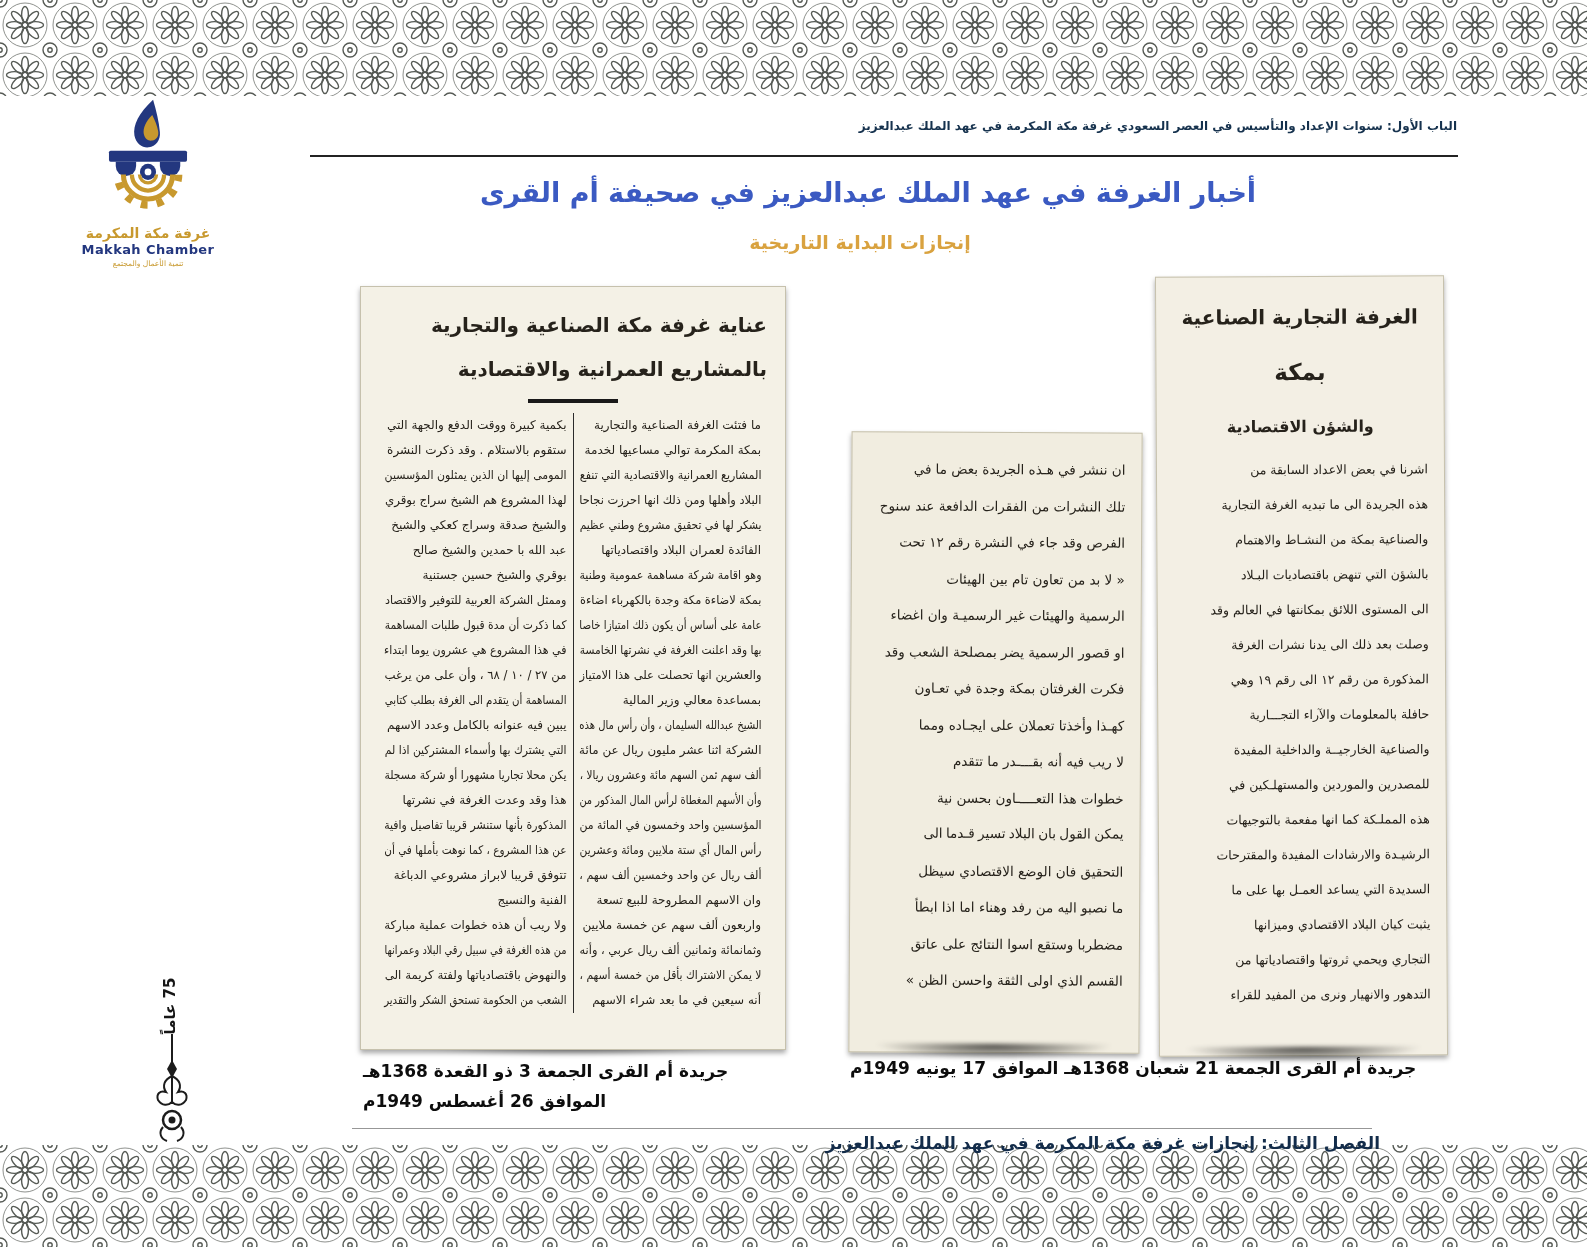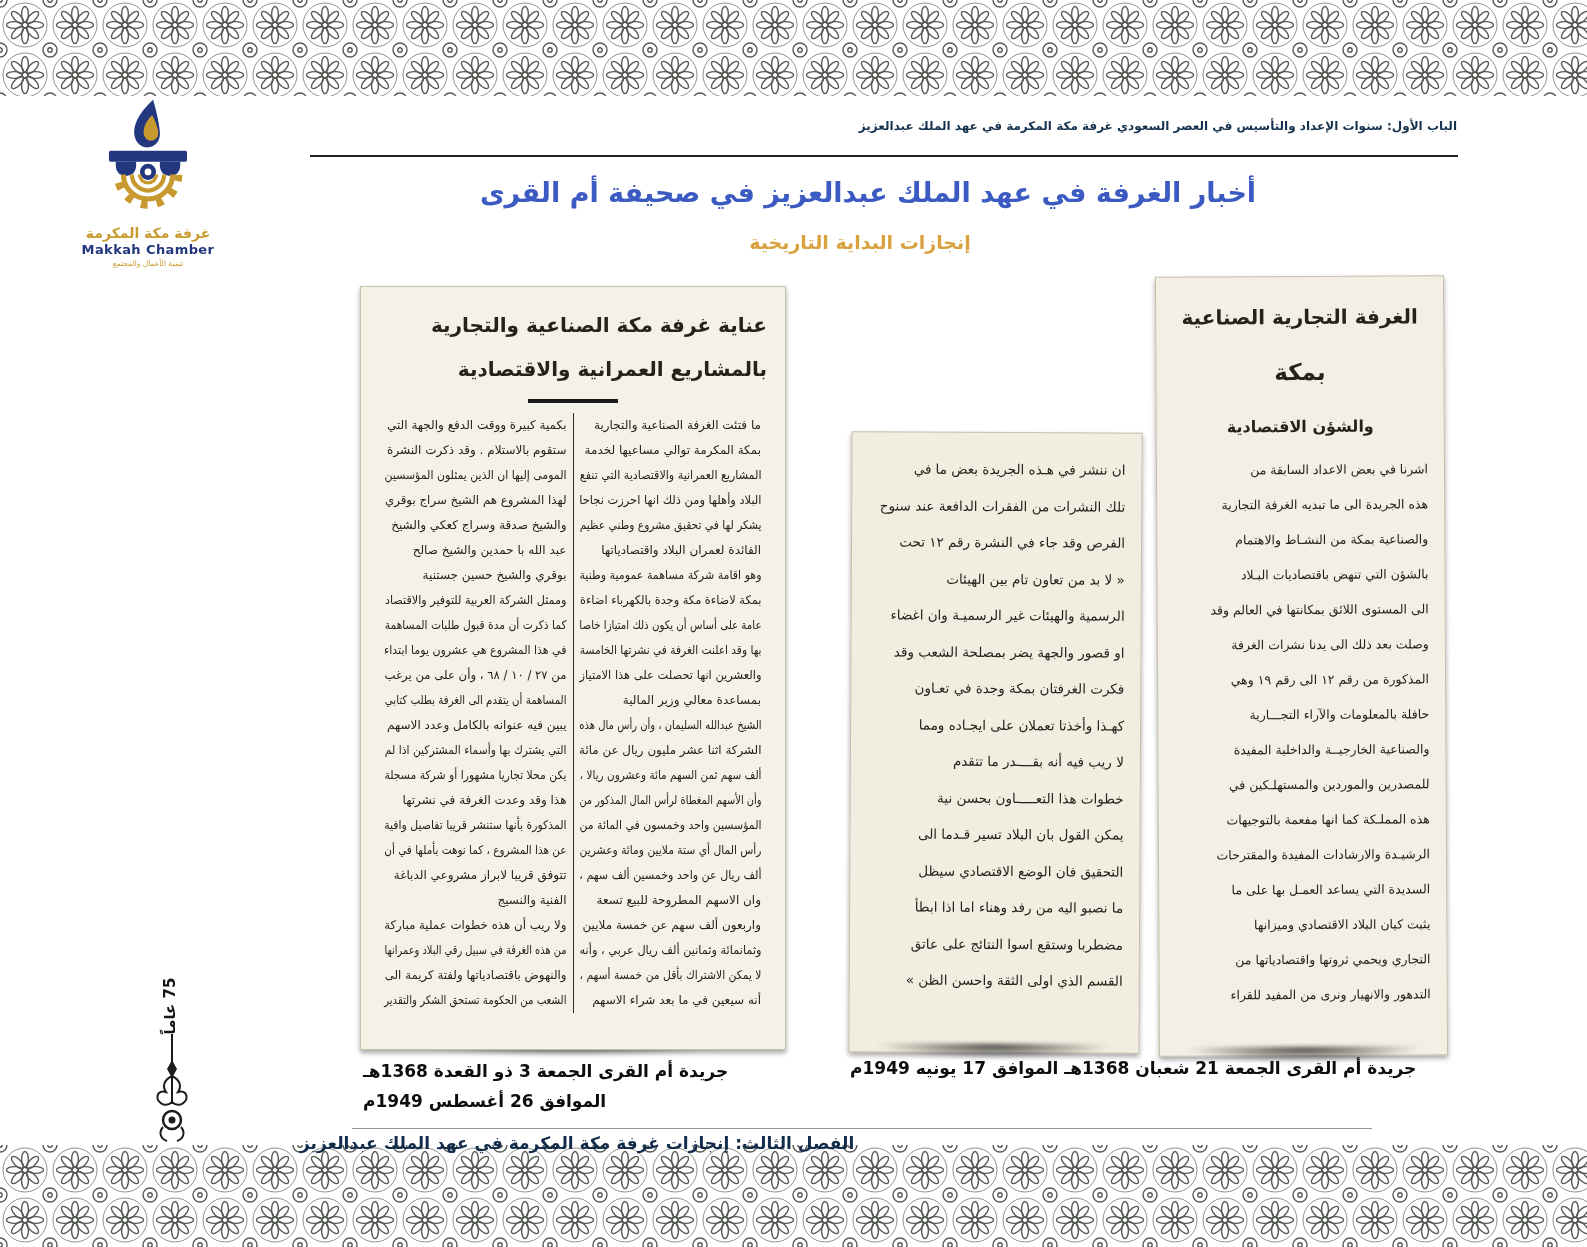--- a/index.html
+++ b/index.html
@@ -62,21 +62,21 @@
 
   
   .side-marker { position:absolute; left:146px; top:950px; width:48px; height:112px;
     display:flex; align-items:center; justify-content:center; }
   .side-marker span { transform:rotate(-90deg); white-space:nowrap; font-weight:bold;
     font-size:15px; color:#161616; direction:rtl; }
   .ornament { position:absolute; left:150px; top:1032px; }
 
   
   .footer-rule { position:absolute; top:1128px; left:352px; width:1020px; height:1px; background:#979797; }
-  .footer-text { position:absolute; top:1133px; left:300px; width:1080px; text-align:left;
+  .footer-text { position:absolute; top:1133px; left:300px; width:1080px; text-align:right;
     font-size:17px; font-weight:bold; color:#132c4a; direction:rtl; }
 </style>
 </head>
 <body>
 
 <div class="page">
 
   <svg width="0" height="0" style="position:absolute" aria-hidden="true">
     <defs>
       <pattern id="geo" width="50" height="50" patternUnits="userSpaceOnUse">
@@ -208,26 +208,26 @@
     </div>
   </div>
 
   <div class="clipping clip-mid">
     <div class="mid-body">
         <div class="news-line" style="word-spacing: 0px;">ان ننشر في هـذه الجريدة بعض ما في</div>
         <div class="news-line" style="word-spacing: 0px;">تلك النشرات من الفقرات الدافعة عند سنوح</div>
         <div class="news-line" style="word-spacing: 0px;">الفرص وقد جاء في النشرة رقم ١٢ تحت</div>
         <div class="news-line" style="word-spacing: 0px;">« لا بد من تعاون تام بين الهيئات</div>
         <div class="news-line" style="word-spacing: 0px;">الرسمية والهيئات غير الرسميـة وان اغضاء</div>
-        <div class="news-line" style="word-spacing: 0px;">او قصور والجهة يضر بمصلحة الشعب وقد</div>
+        <div class="news-line" style="word-spacing: 0px;">او قصور الرسمية يضر بمصلحة الشعب وقد</div>
         <div class="news-line" style="word-spacing: 0px;">فكرت الغرفتان بمكة وجدة في تعـاون</div>
         <div class="news-line" style="word-spacing: 0px;">كهـذا وأخذتا تعملان على ايجـاده ومما</div>
         <div class="news-line" style="word-spacing: 0px;">لا ريب فيه أنه بقــــدر ما تتقدم</div>
         <div class="news-line" style="word-spacing: 0px;">خطوات هذا التعـــــاون بحسن نية</div>
-        <div class="news-line" style="word-spacing: 0px;">يمكن القول بان البلاد تسير قـدما الى</div>
+        <div class="news-line" style="word-spacing: 0px; font-family: Liberation Serif, serif;">يمكن القول بان البلاد تسير قـدما الى</div>
         <div class="news-line" style="word-spacing: 0px;">التحقيق فان الوضع الاقتصادي سيظل</div>
         <div class="news-line" style="word-spacing: 0px;">ما نصبو اليه من رفد وهناء اما اذا ابطأ</div>
         <div class="news-line" style="word-spacing: 0px;">مضطربا وستقع اسوا النتائج على عاتق</div>
         <div class="news-line" style="word-spacing: 0px;">القسم الذي اولى الثقة واحسن الظن »</div>
       </div>
   </div>
 
   <div class="clipping clip-right">
     <div class="clip-head-r">
         <div class="headline-line-r">الغرفة التجارية الصناعية</div>

